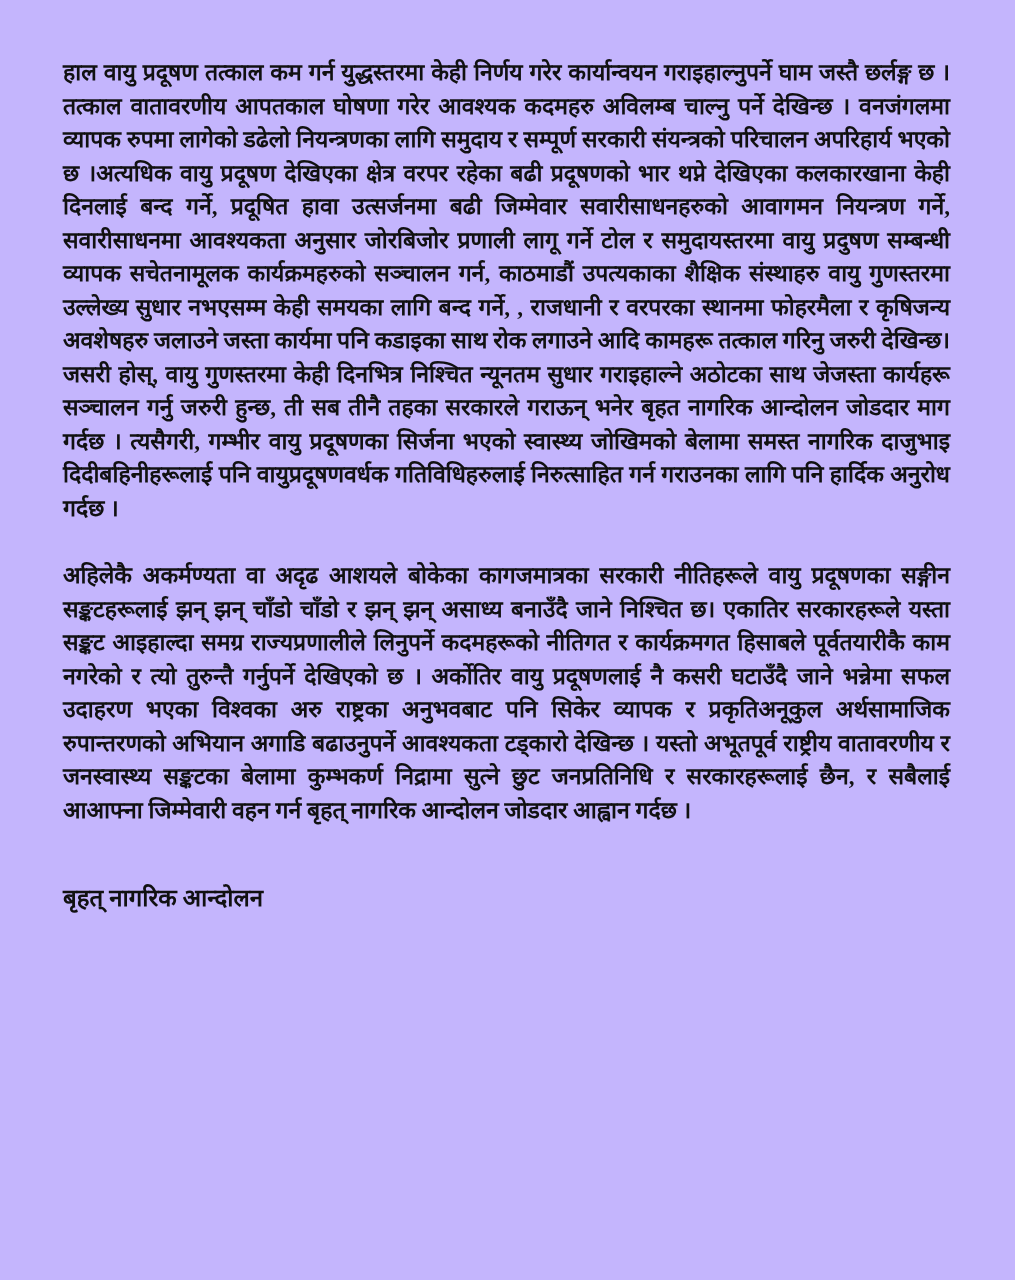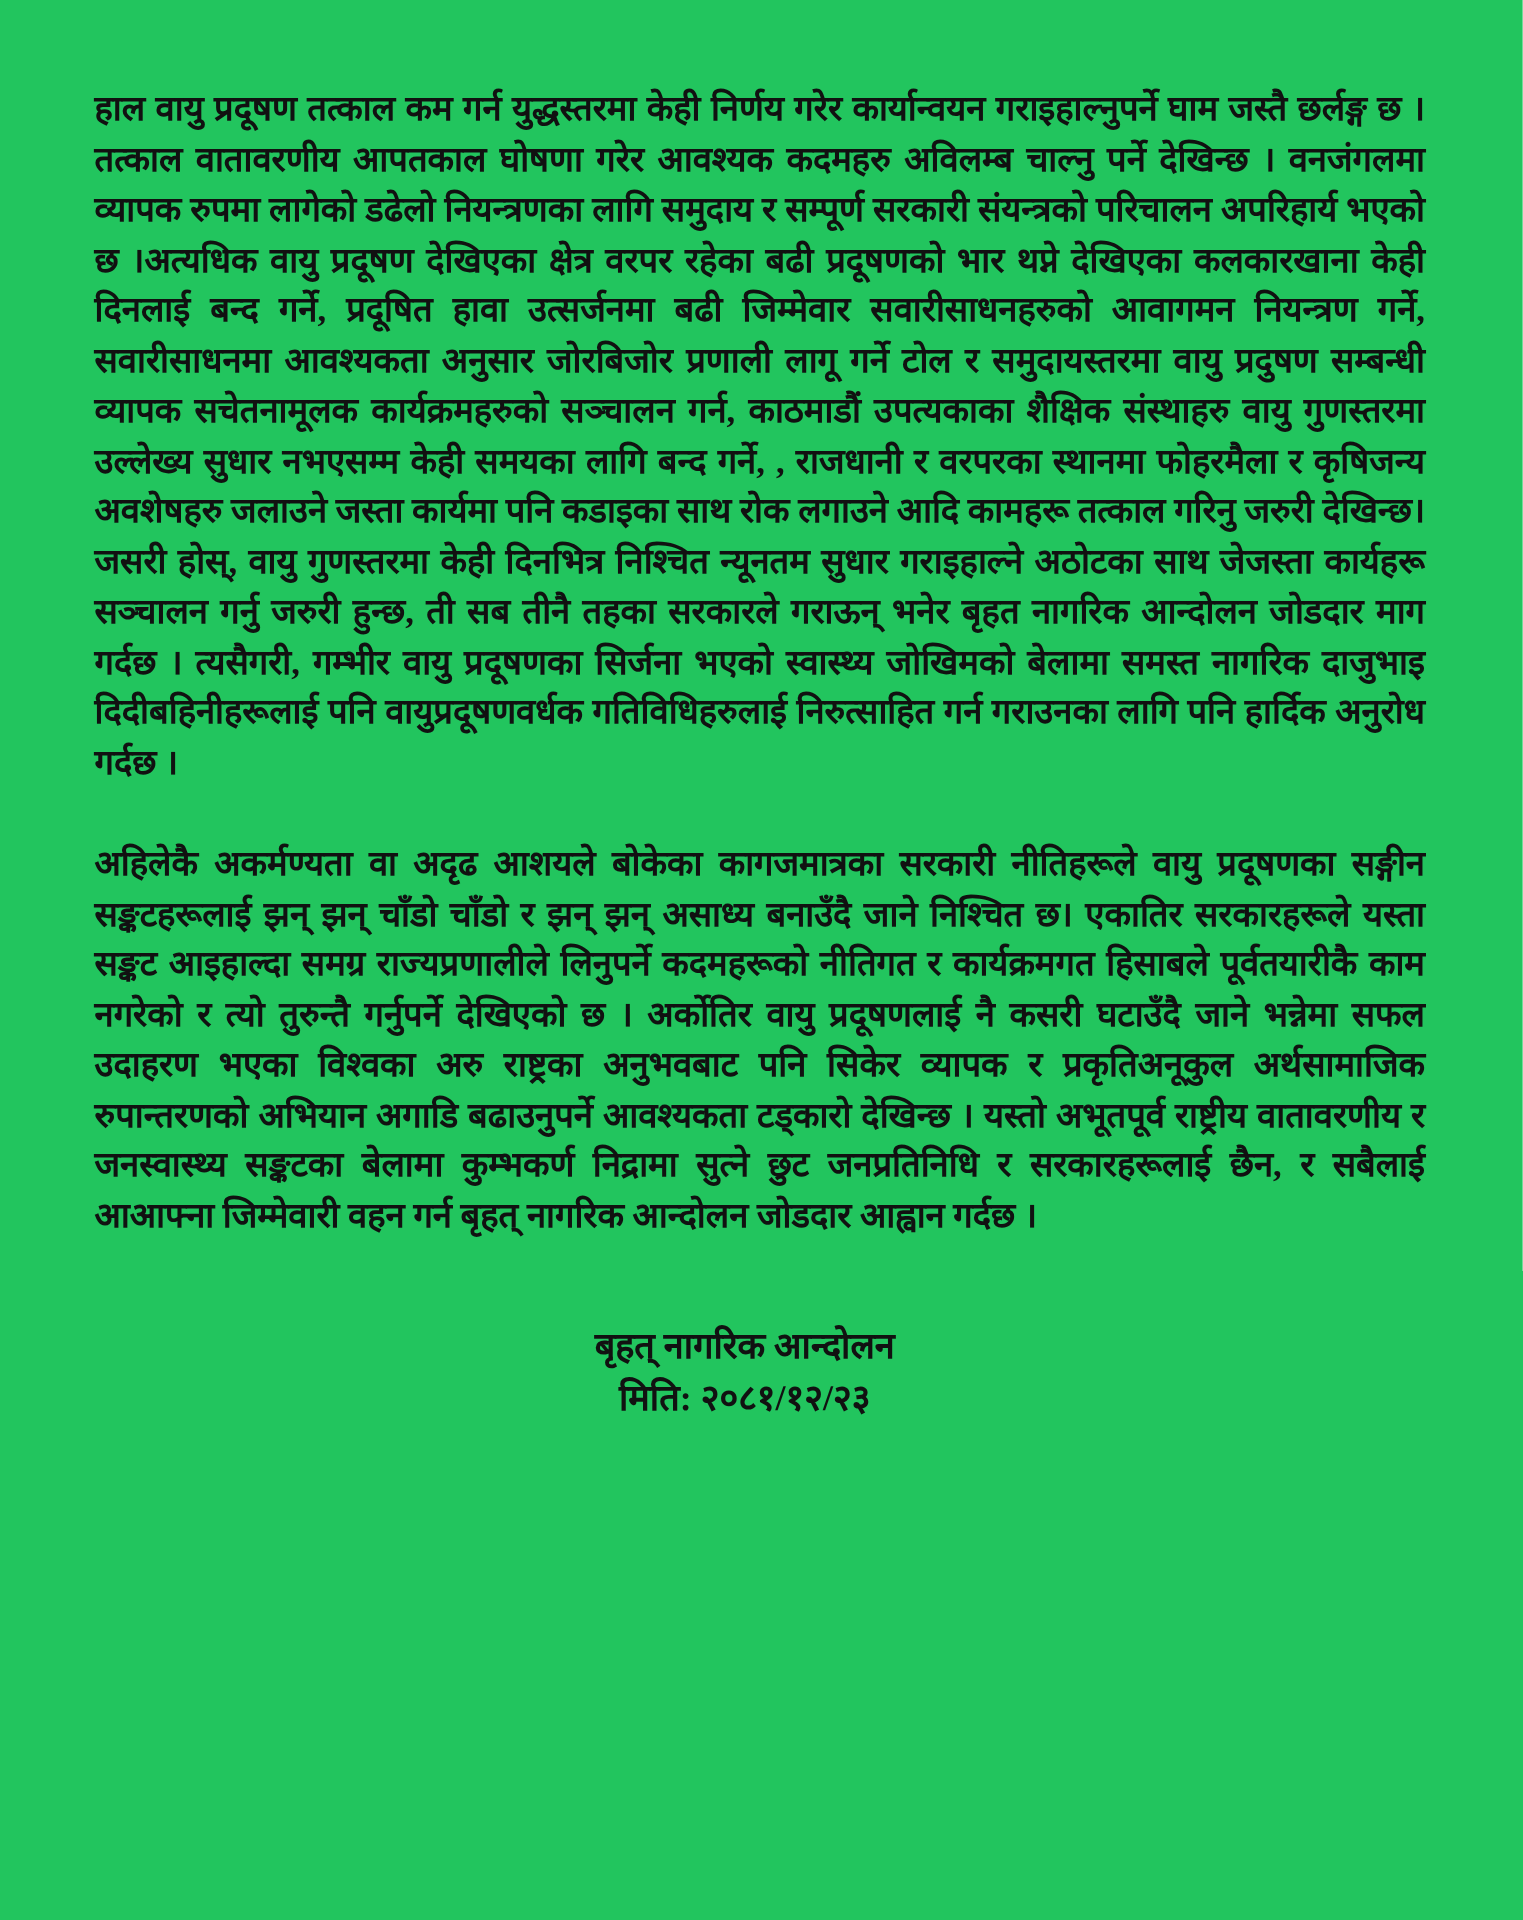--- a/index.html
+++ b/index.html
@@ -13,21 +13,21 @@
     position: relative;
     overflow: hidden;
     font-family: "Liberation Serif", "DejaVu Serif", serif;
   }
   .page {
     position: absolute;
     left: 0;
     top: 0;
     width: 1015px;
     height: 1280px;
-    background: #22c55e;
+    background: #c4b5fd;
   }
   .body-text {
     position: absolute;
     left: 63px;
     top: 56px;
     width: 887px;
     color: #111111;
     font-weight: 700;
     font-size: 23px;
     line-height: 33.5px;
@@ -36,32 +36,31 @@
   .body-text p {
     margin: 0 0 34px 0;
     padding: 0;
   }
   .body-text p:last-of-type {
     margin-bottom: 12px;
   }
   .signature {
     margin-top: 54px;
     padding-right: 20px;
-    text-align: center;
+    text-align: left;
     font-weight: 700;
     font-size: 24px;
     line-height: 35px;
     color: #111111;
   }
 </style>
 </head>
 <body>
 
 <div class="page">
   <div class="body-text">
     <p>हाल वायु प्रदूषण तत्काल कम गर्न युद्धस्तरमा केही निर्णय गरेर कार्यान्वयन गराइहाल्नुपर्ने घाम जस्तै छर्लङ्ग छ । तत्काल वातावरणीय आपतकाल घोषणा गरेर आवश्यक कदमहरु अविलम्ब चाल्नु पर्ने देखिन्छ । वनजंगलमा व्यापक रुपमा लागेको डढेलो नियन्त्रणका लागि समुदाय र सम्पूर्ण सरकारी संयन्त्रको परिचालन अपरिहार्य भएको छ ।अत्यधिक वायु प्रदूषण देखिएका क्षेत्र वरपर रहेका बढी प्रदूषणको भार थप्ने देखिएका कलकारखाना केही दिनलाई बन्द गर्ने, प्रदूषित हावा उत्सर्जनमा बढी जिम्मेवार सवारीसाधनहरुको आवागमन नियन्त्रण गर्ने, सवारीसाधनमा आवश्यकता अनुसार जोरबिजोर प्रणाली लागू गर्ने  टोल र समुदायस्तरमा वायु प्रदुषण सम्बन्धी व्यापक सचेतनामूलक कार्यक्रमहरुको सञ्चालन गर्न, काठमाडौं उपत्यकाका शैक्षिक संस्थाहरु वायु गुणस्तरमा उल्लेख्य सुधार नभएसम्म केही समयका लागि बन्द गर्ने, , राजधानी र वरपरका स्थानमा फोहरमैला र कृषिजन्य अवशेषहरु जलाउने जस्ता कार्यमा पनि कडाइका साथ रोक लगाउने आदि कामहरू तत्काल गरिनु जरुरी देखिन्छ। जसरी होस्, वायु गुणस्तरमा केही दिनभित्र निश्चित न्यूनतम सुधार गराइहाल्ने अठोटका साथ जेजस्ता कार्यहरू सञ्चालन गर्नु जरुरी हुन्छ, ती सब तीनै तहका सरकारले गराऊन् भनेर बृहत नागरिक आन्दोलन जोडदार माग गर्दछ । त्यसैगरी, गम्भीर वायु प्रदूषणका सिर्जना भएको स्वास्थ्य जोखिमको बेलामा समस्त नागरिक दाजुभाइ दिदीबहिनीहरूलाई पनि  वायुप्रदूषणवर्धक गतिविधिहरुलाई निरुत्साहित गर्न गराउनका लागि पनि हार्दिक अनुरोध गर्दछ ।</p>
     <p>अहिलेकै अकर्मण्यता वा अदृढ आशयले बोकेका कागजमात्रका सरकारी नीतिहरूले वायु प्रदूषणका सङ्गीन सङ्कटहरूलाई झन् झन् चाँडो चाँडो र झन् झन् असाध्य बनाउँदै जाने निश्चित छ। एकातिर सरकारहरूले यस्ता सङ्कट आइहाल्दा समग्र राज्यप्रणालीले लिनुपर्ने कदमहरूको नीतिगत र कार्यक्रमगत हिसाबले पूर्वतयारीकै काम नगरेको र त्यो तुरुन्तै गर्नुपर्ने देखिएको छ । अर्कोतिर वायु प्रदूषणलाई नै कसरी घटाउँदै जाने भन्नेमा सफल उदाहरण भएका विश्वका अरु राष्ट्रका अनुभवबाट पनि सिकेर व्यापक र प्रकृतिअनूकुल अर्थसामाजिक रुपान्तरणको अभियान अगाडि बढाउनुपर्ने आवश्यकता टड्कारो देखिन्छ । यस्तो अभूतपूर्व राष्ट्रीय वातावरणीय र जनस्वास्थ्य सङ्कटका बेलामा कुम्भकर्ण निद्रामा सुत्ने छुट जनप्रतिनिधि र सरकारहरूलाई छैन, र सबैलाई आआफ्ना जिम्मेवारी वहन गर्न बृहत् नागरिक आन्दोलन जोडदार आह्वान गर्दछ ।</p>
     <div class="signature">
       <div>बृहत् नागरिक आन्दोलन</div>
-      <div>मिति: २०८१/१२/२३</div>
     </div>
   </div>
 </div>
 
 </body></html>

